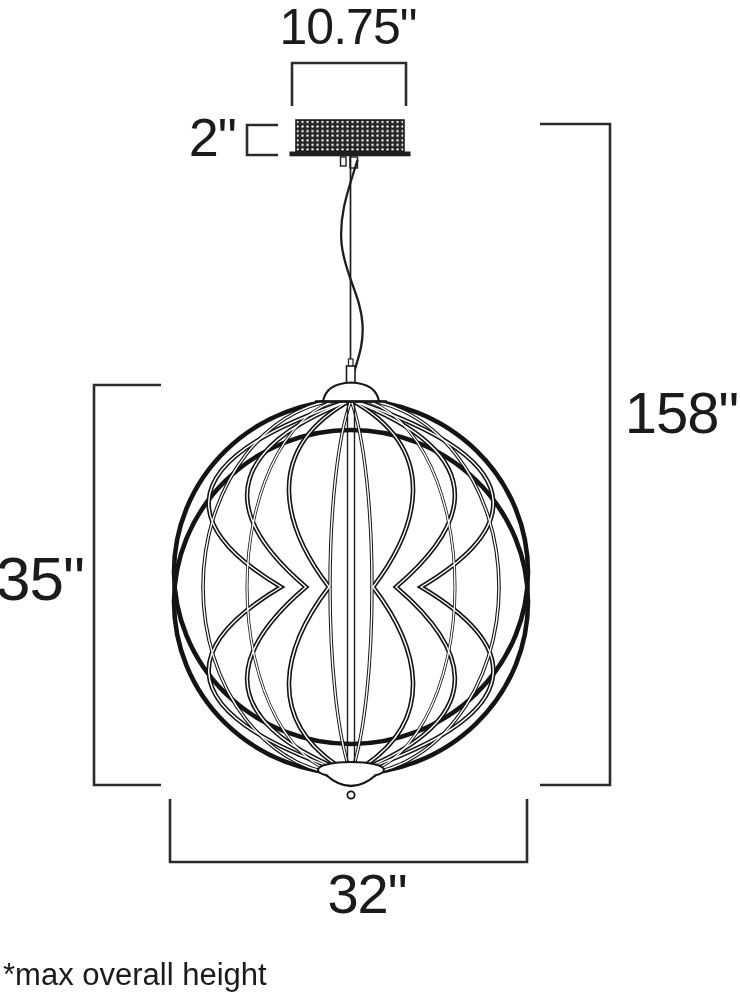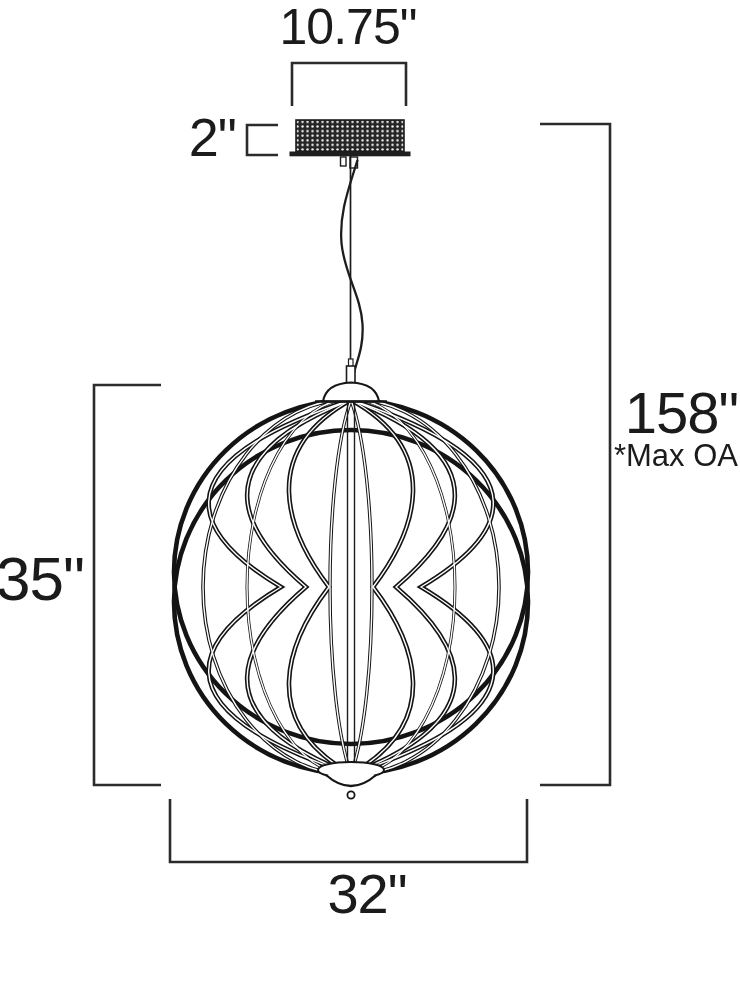--- a/index.html
+++ b/index.html
@@ -113,19 +113,19 @@
       <circle cx="351" cy="795" r="3.6" fill="#ffffff" stroke="#161616" stroke-width="1.8"></circle>
     </g>
   </svg>
 
   <div class="lbl center fs-canopy-w">10.75"</div>
 
   <div class="lbl right fs-canopy-h">2"</div>
 
   <div class="lbl right fs-max-oa">158"</div>
 
-  <div class="lbl right fs-max-note">*Max OA</div>
 
   <div class="lbl center fs-fix-h">35"</div>
 
   <div class="lbl center fs-fix-w">32"</div>
 
+  <div class="lbl fs-footnote">*max overall height</div>
 </div>
 
 </body></html>

